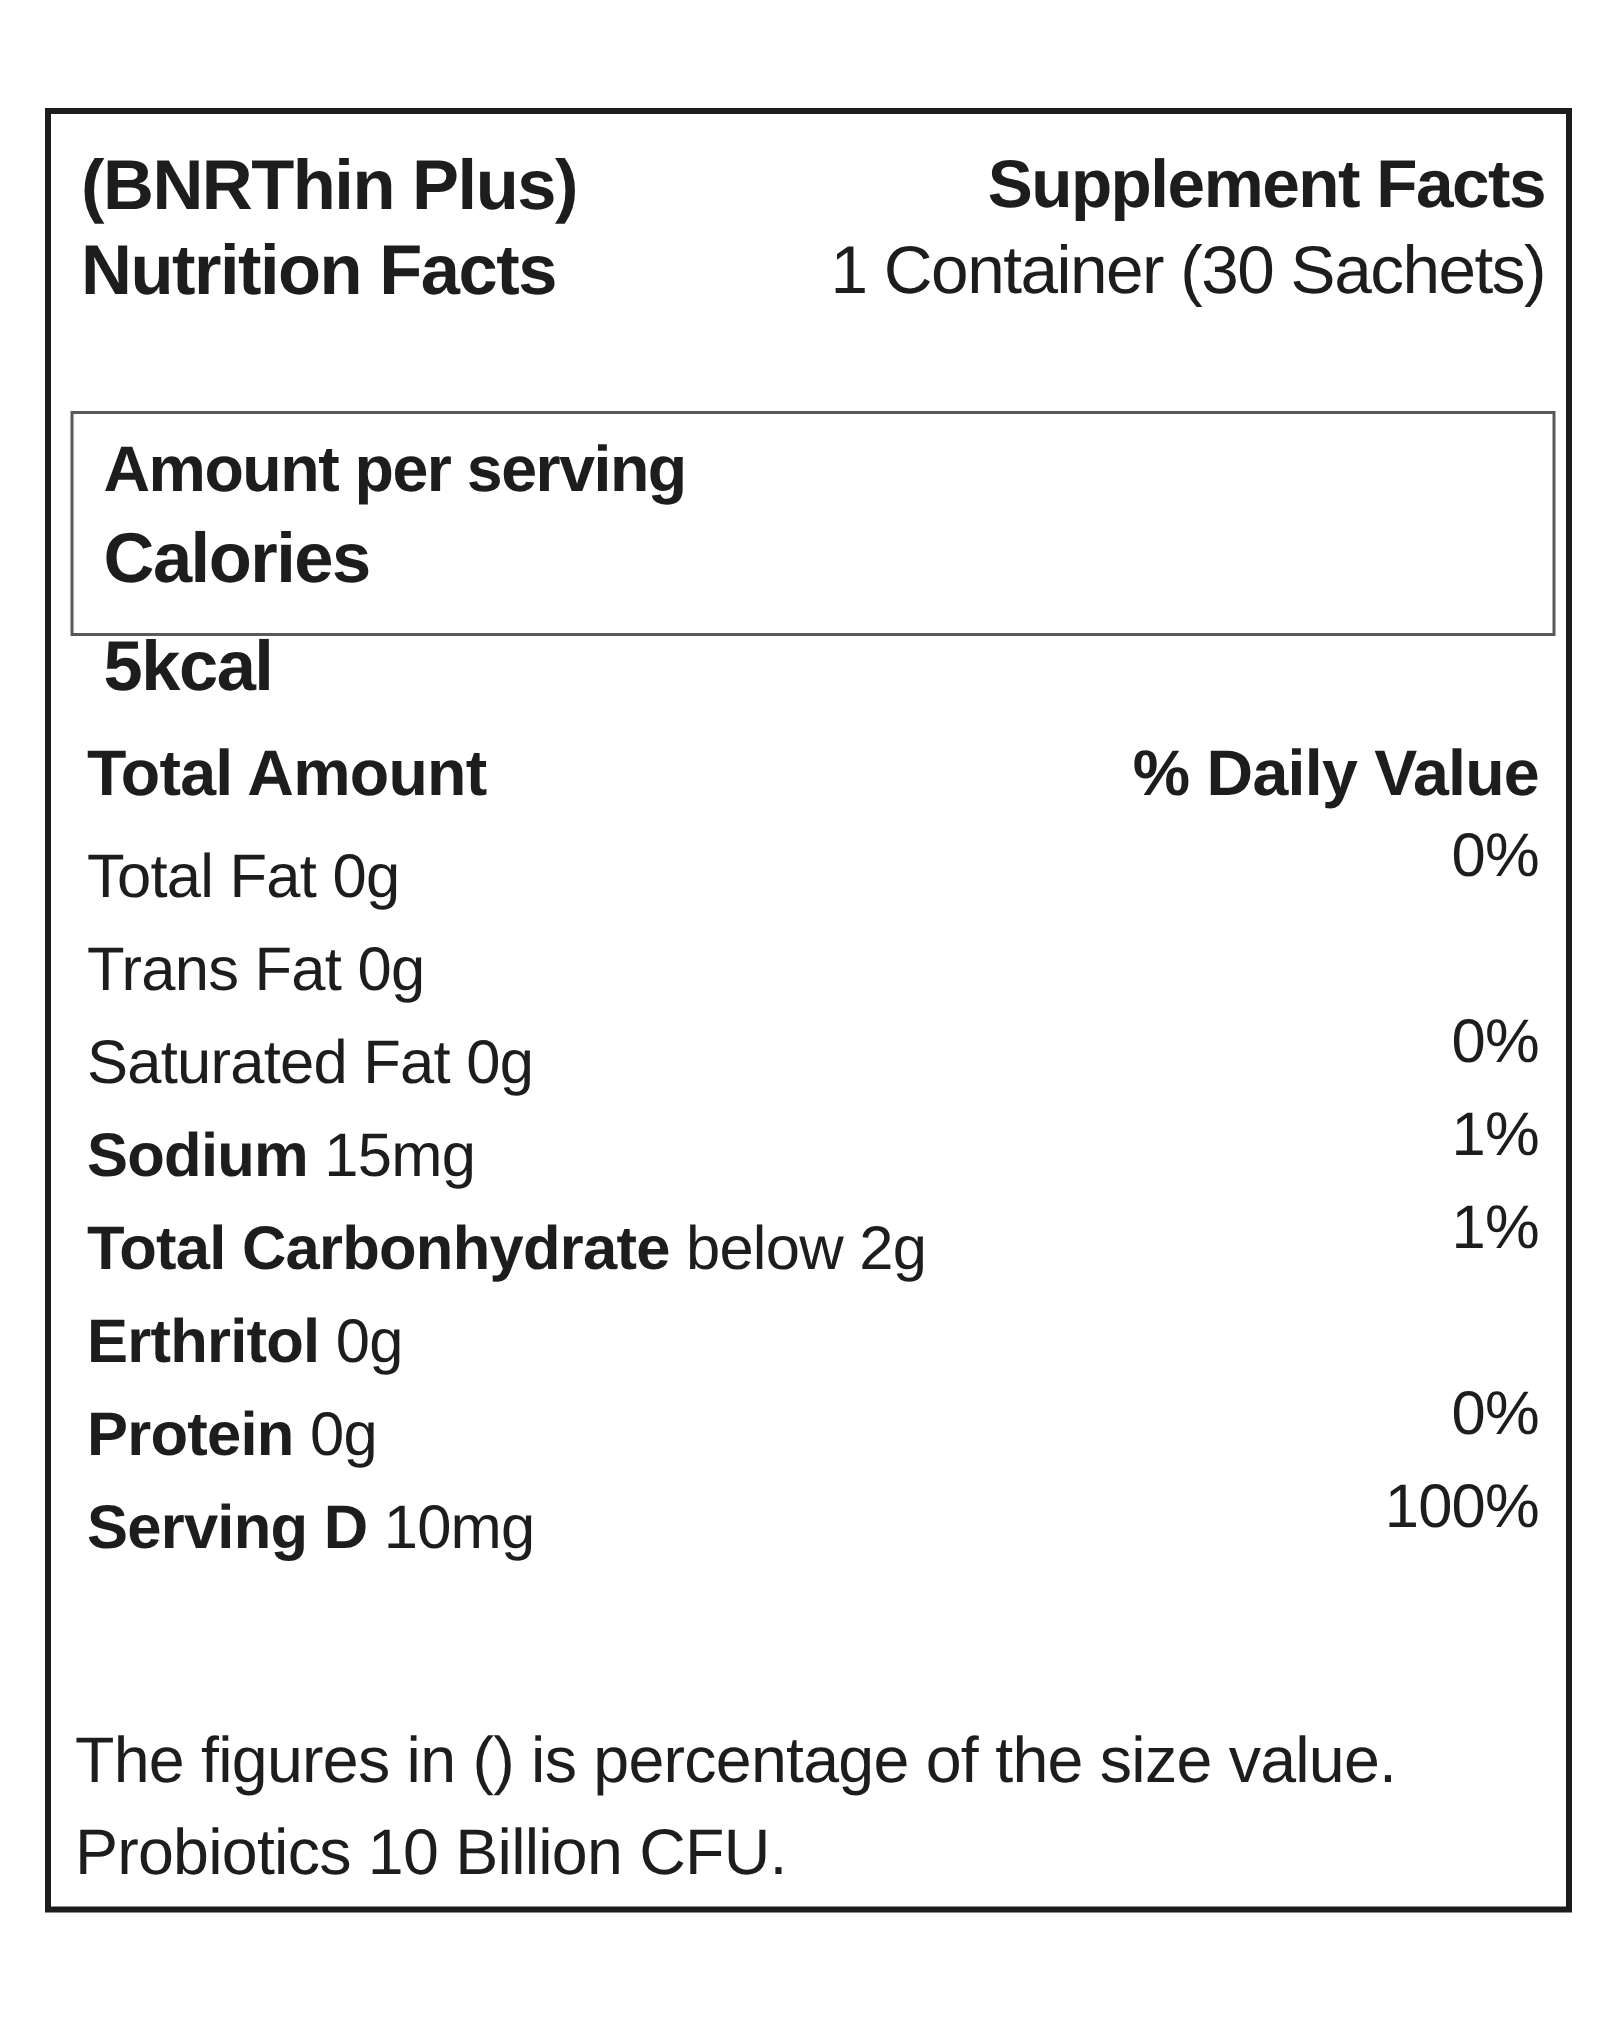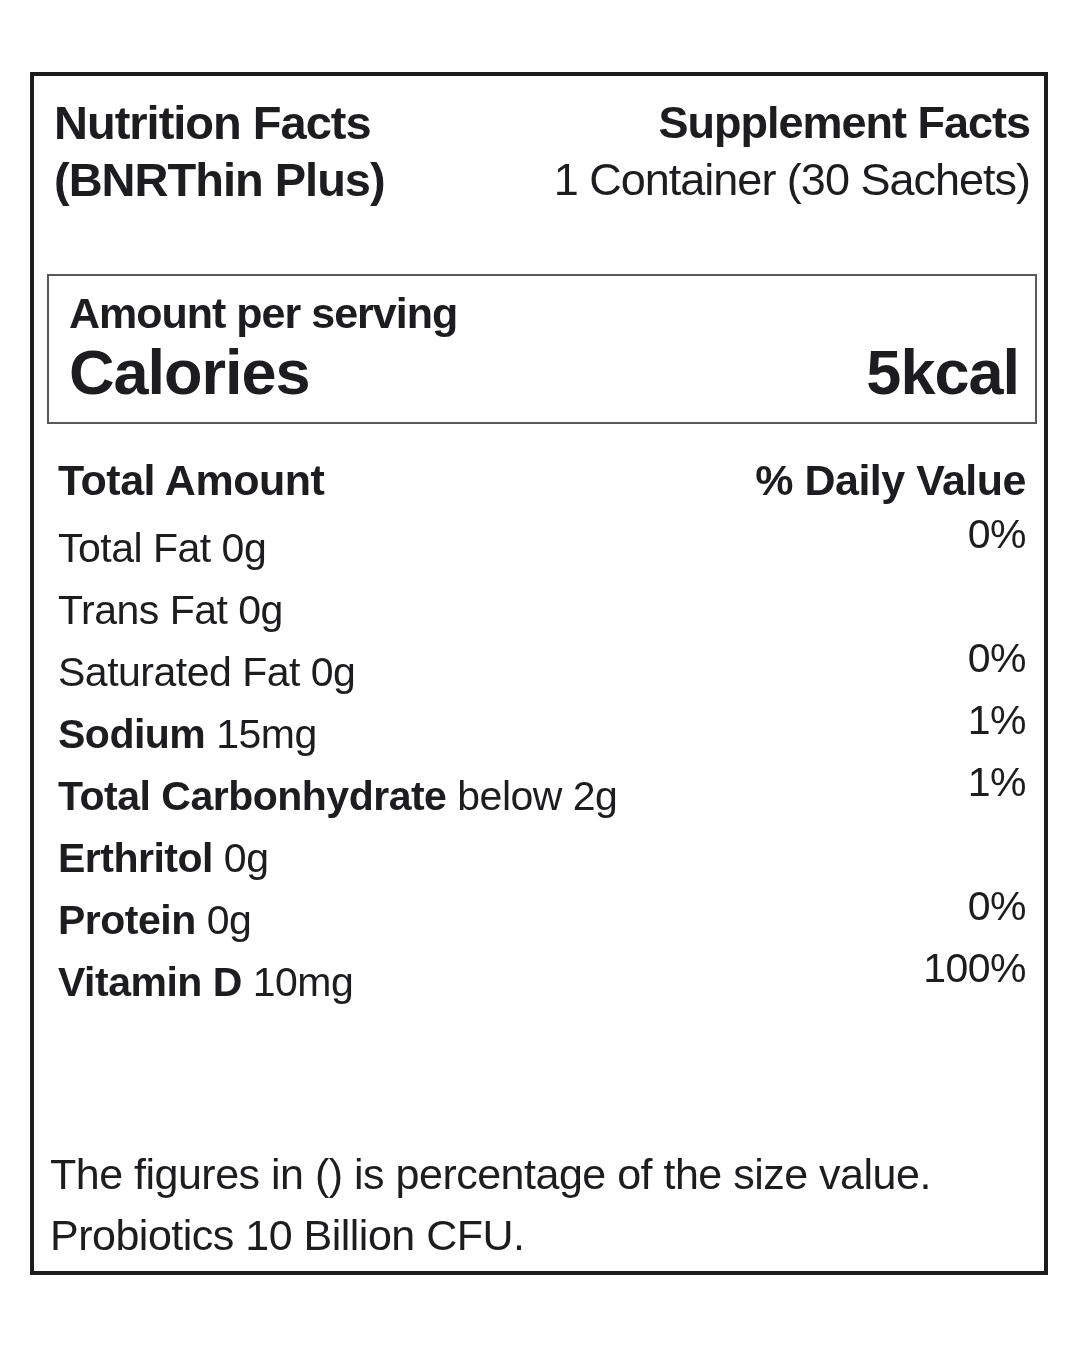--- a/index.html
+++ b/index.html
@@ -61,41 +61,43 @@
   .amount-label {
     font-weight: bold;
     font-size: 43px;
     line-height: 50px;
   }
   .cal-row {
     display: flex;
     justify-content: space-between;
     align-items: baseline;
     font-weight: bold;
-    font-size: 63px;
+    font-size: 47px;
     line-height: 72px;
     margin-top: -2px;
+    flex-direction: column;
   }
   
   .table {
     position: absolute;
     left: 24px;
     top: 372px;
     width: 968px;
     letter-spacing: -0.5px;
   }
   .t-header {
     display: flex;
     justify-content: space-between;
     align-items: baseline;
     font-weight: bold;
     font-size: 43px;
     height: 63px;
     box-sizing: border-box;
     padding-top: 8px;
+    margin-top: 36px;
   }
   .t-row {
     display: flex;
     justify-content: space-between;
     align-items: flex-start;
     font-size: 41px;
     height: 62px;
     box-sizing: border-box;
   }
   .t-row .row-label { padding-top: 14px; line-height: 46px; }
@@ -111,22 +113,22 @@
     letter-spacing: -0.5px;
   }
 </style>
 </head>
 <body>
 
 <div class="label-box">
 
   <div class="header">
     <div class="header-left">
+      <div>(BNRThin Plus)</div>
       <div>Nutrition Facts</div>
-      <div>(BNRThin Plus)</div>
     </div>
     <div class="header-right">
       <div class="bold">Supplement Facts</div>
       <div>1 Container (30 Sachets)</div>
     </div>
   </div>
 
   <div class="calories-box">
     <div class="amount-label">Amount per serving</div>
     <div class="cal-row">
@@ -163,21 +165,21 @@
         </div>
         <div class="t-row">
           <span class="row-label"><span class="bold">Erthritol</span> 0g</span>
           <span class="row-value"></span>
         </div>
         <div class="t-row">
           <span class="row-label"><span class="bold">Protein</span> 0g</span>
           <span class="row-value">0%</span>
         </div>
         <div class="t-row">
-          <span class="row-label"><span class="bold">Vitamin D</span> 10mg</span>
+          <span class="row-label"><span class="bold">Serving D</span> 10mg</span>
           <span class="row-value">100%</span>
         </div>
       </div>
   </div>
 
   <div class="footnote">
     <div>The figures in () is percentage of the size value.</div>
     <div>Probiotics 10 Billion CFU.</div>
   </div>
 

